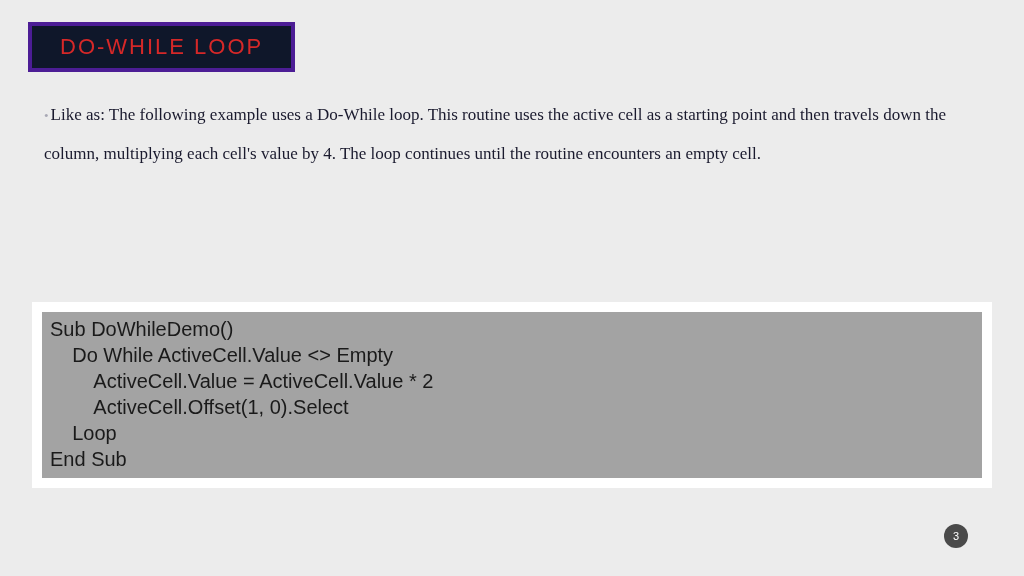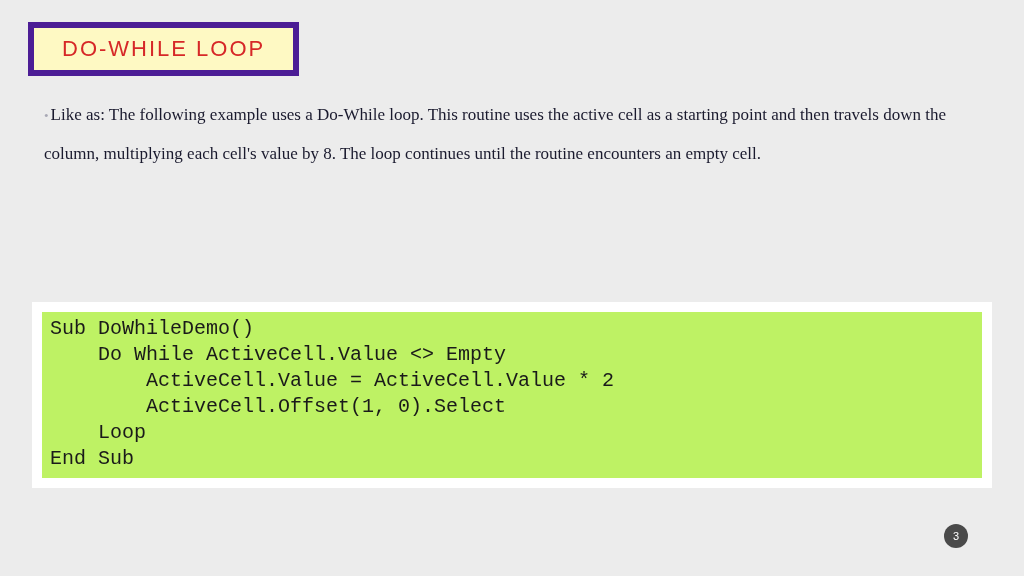--- a/index.html
+++ b/index.html
@@ -12,22 +12,22 @@
       height: 576px;
       background: #ececec;
       font-family: Georgia, 'Times New Roman', serif;
       position: relative;
       overflow: hidden;
     }
     .title-box {
       position: absolute;
       top: 22px;
       left: 28px;
-      background: #fef9c3;
-      border: 6px solid #4c1d95;
+      background: #0f172a;
+      border: 4px solid #4c1d95;
       padding: 8px 28px;
     }
     .title-text {
       color: #d62828;
       font-family: Arial, Helvetica, sans-serif;
       font-size: 22px;
       font-weight: 400;
       letter-spacing: 2px;
       text-transform: uppercase;
     }
@@ -51,23 +51,23 @@
     }
     .code-block {
       position: absolute;
       top: 302px;
       left: 32px;
       right: 32px;
       background: #ffffff;
       padding: 10px 10px;
     }
     .code-inner {
-      background: #bef264;
+      background: #a3a3a3;
       padding: 4px 8px 6px 8px;
-      font-family: Liberation Mono, monospace;
+      font-family: Liberation Sans, sans-serif;
       font-size: 20px;
       line-height: 1.3;
       color: #1a1a1a;
       white-space: pre;
     }
     .page-number {
       position: absolute;
       bottom: 28px;
       right: 56px;
       width: 24px;
@@ -84,21 +84,21 @@
   </style>
 </head>
 <body>
 
 <div class="title-box">
   <div class="title-text">DO-WHILE LOOP</div>
 </div>
 
 <div class="content">
   <p class="paragraph">
-    <span class="bullet">•</span><span>Like as: The following example uses a Do-While loop. This routine uses the active cell as a starting point and then travels down the column, multiplying each cell's value by 8. The loop continues until the routine encounters an empty cell.</span>
+    <span class="bullet">•</span><span>Like as: The following example uses a Do-While loop. This routine uses the active cell as a starting point and then travels down the column, multiplying each cell's value by 4. The loop continues until the routine encounters an empty cell.</span>
   </p>
 </div>
 
 <div class="code-block">
   <div class="code-inner">Sub DoWhileDemo()
     Do While ActiveCell.Value &lt;&gt; Empty
         ActiveCell.Value = ActiveCell.Value * 2
         ActiveCell.Offset(1, 0).Select
     Loop
 End Sub</div>

